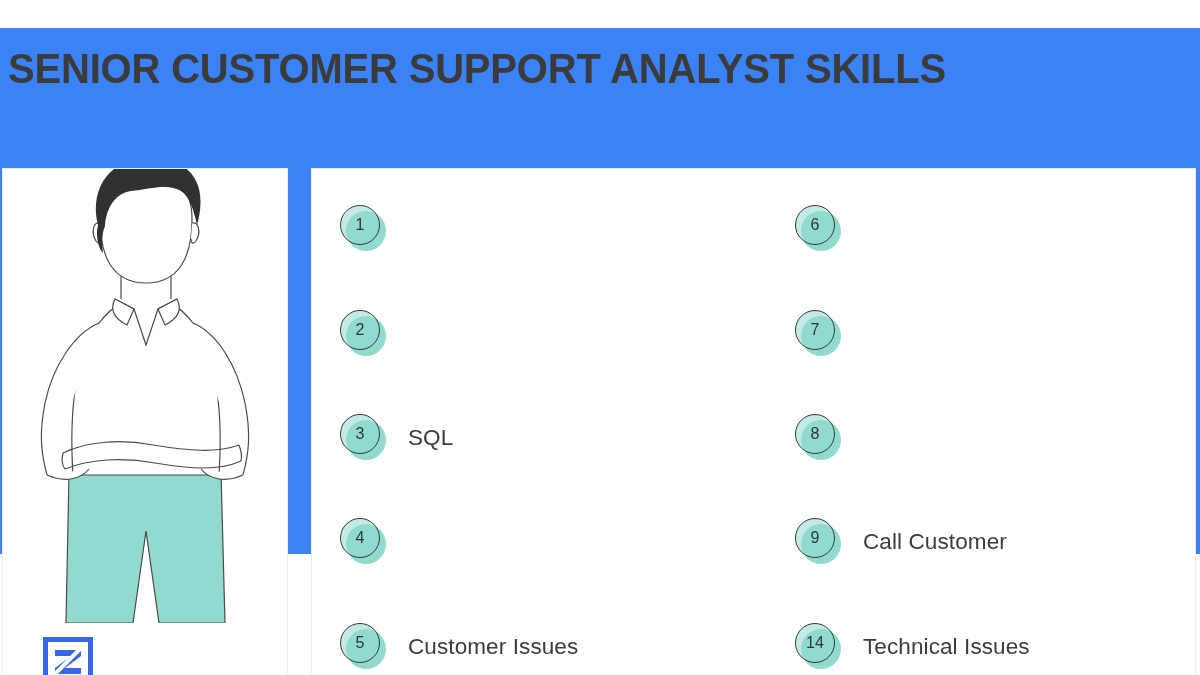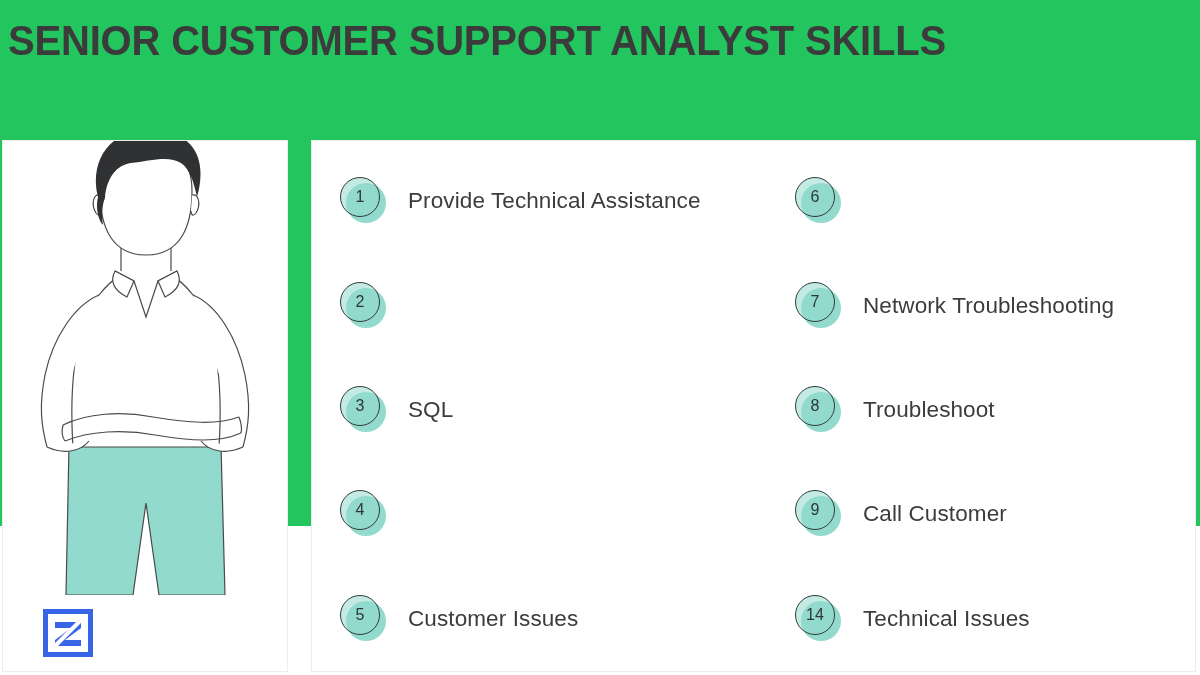--- a/index.html
+++ b/index.html
@@ -13,21 +13,22 @@
     background: #ffffff;
     font-family: "Liberation Sans", sans-serif;
     overflow: hidden;
     position: relative;
   }
 
   #page {
     position: relative;
     width: 1200px;
     height: 526px;
-    background: #22c55e;
+    background: #3b82f6;
+    margin-top: 28px;
   }
 
   
   .page-title {
     position: absolute;
     left: 8px;
     top: 14px;
     width: 1100px;
     font-family: "Liberation Sans", sans-serif;
     font-size: 43px;
@@ -247,21 +248,20 @@
 
   <div class="skills-panel">
     <div class="skills-grid">
 
       <div class="skill-row col-left">
         <div class="badge">
           <div class="badge-disc"></div>
           <div class="badge-ring"></div>
           <div class="badge-num">1</div>
         </div>
-        <div class="skill-label">Provide Technical Assistance</div>
       </div>
       <div class="skill-row col-right">
         <div class="badge">
           <div class="badge-disc"></div>
           <div class="badge-ring"></div>
           <div class="badge-num">6</div>
         </div>
       </div>
 
       <div class="skill-row col-left">
@@ -270,38 +270,36 @@
           <div class="badge-ring"></div>
           <div class="badge-num">2</div>
         </div>
       </div>
       <div class="skill-row col-right">
         <div class="badge">
           <div class="badge-disc"></div>
           <div class="badge-ring"></div>
           <div class="badge-num">7</div>
         </div>
-        <div class="skill-label">Network Troubleshooting</div>
       </div>
 
       <div class="skill-row col-left">
         <div class="badge">
           <div class="badge-disc"></div>
           <div class="badge-ring"></div>
           <div class="badge-num">3</div>
         </div>
         <div class="skill-label">SQL</div>
       </div>
       <div class="skill-row col-right">
         <div class="badge">
           <div class="badge-disc"></div>
           <div class="badge-ring"></div>
           <div class="badge-num">8</div>
         </div>
-        <div class="skill-label">Troubleshoot</div>
       </div>
 
       <div class="skill-row col-left">
         <div class="badge">
           <div class="badge-disc"></div>
           <div class="badge-ring"></div>
           <div class="badge-num">4</div>
         </div>
       </div>
       <div class="skill-row col-right">

